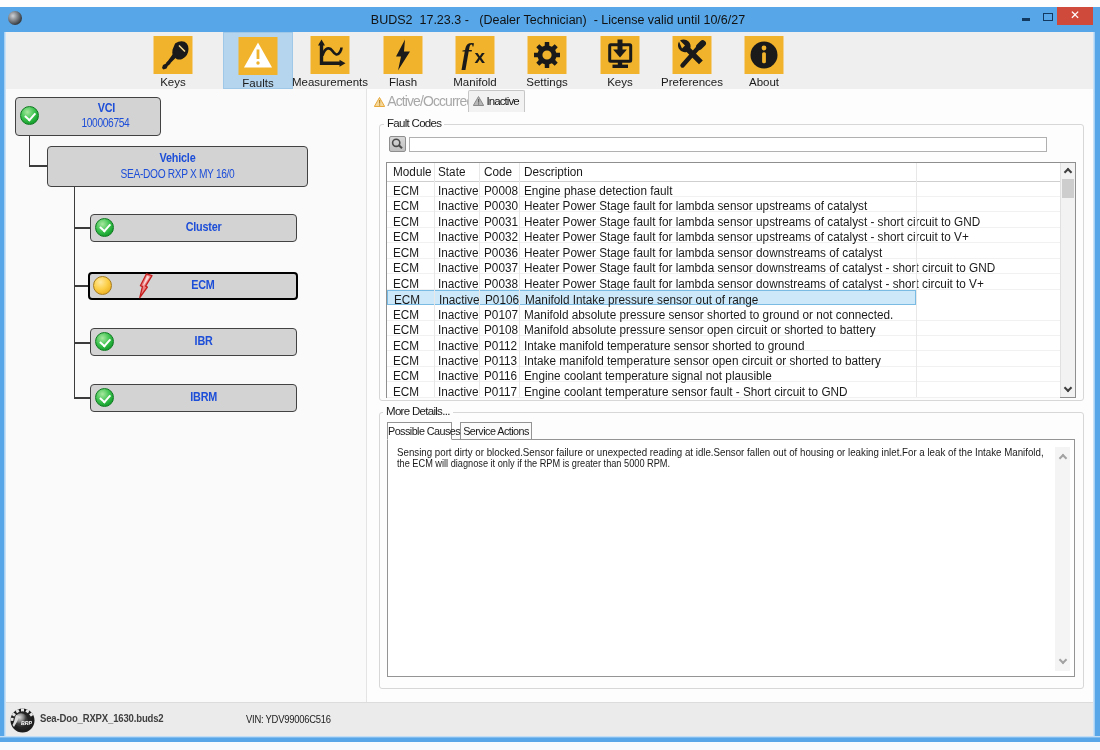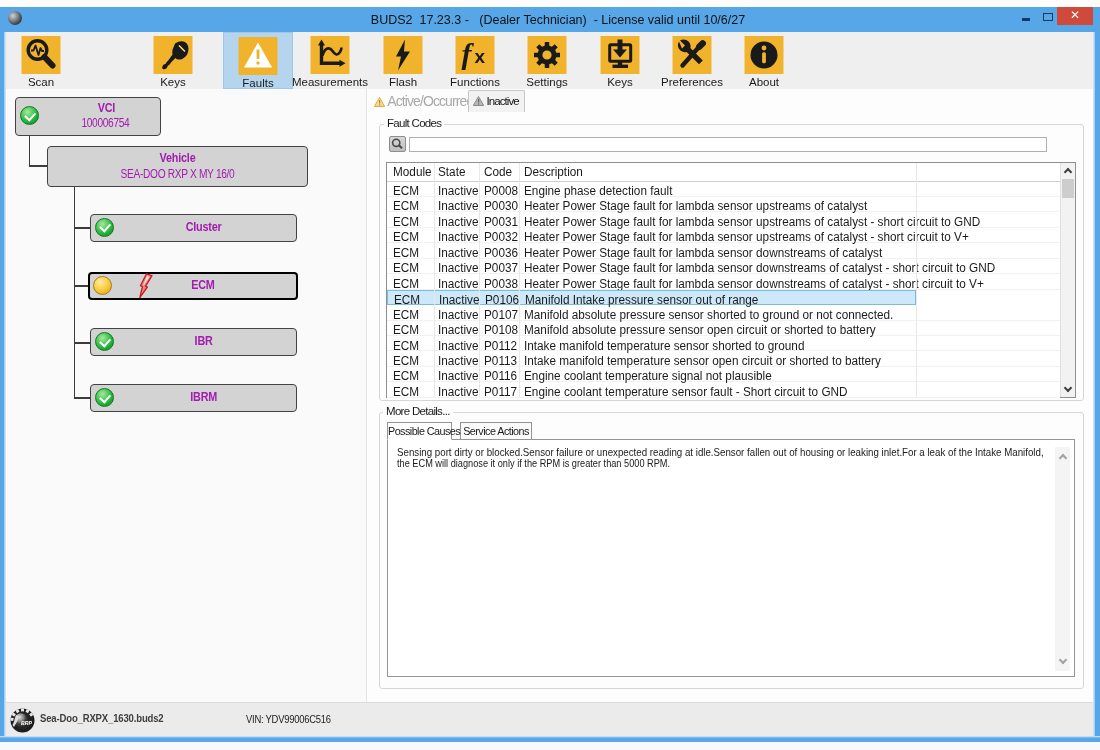--- a/index.html
+++ b/index.html
@@ -22,21 +22,21 @@
 
 #toolbar { left:6px; top:32px; width:1087px; height:57px; background:#f0eff0; }
 .tbtn { position:absolute; top:0; width:70px; height:57px; text-align:center; }
 .tbtn.sel { background:#b5d5ee; border:1px solid #9ec7e8; }
 .tico { position:absolute; left:50%; top:4px; transform:translateX(-50%); width:39px; height:38px; background:#f1b32b; }
 .tlbl { position:absolute; width:200px; left:50%; transform:translateX(-50%); top:44px; font-size:11.5px; color:#1a1a1a; }
 .tico svg { position:absolute; left:0; top:0; }
 
 
 #lpanel { left:6px; top:89px; width:361px; height:613px; background:#fafafa; border-right:1px solid #e4e4e4; }
-.node { position:absolute; background:#d3d3d3; border:1.7px solid #424242; border-radius:4px; color:#a21caf; }
+.node { position:absolute; background:#d3d3d3; border:1.7px solid #424242; border-radius:4px; color:#1d4ed8; }
 .node .nm { position:absolute; width:100%; text-align:center; font-weight:bold; font-size:12px; letter-spacing:-0.2px; transform:scaleX(0.9); }
 .node .sub { position:absolute; width:100%; text-align:center; font-size:12px; letter-spacing:-0.4px; transform:scaleX(0.85); }
 .gcheck { position:absolute; width:19px; height:19px; border-radius:50%;
   background:radial-gradient(circle at 38% 30%, #a8e8a0, #3cc24e 45%, #17a12e 75%, #0e8922);
   border:1px solid #0e7a20; }
 .gcheck:after { content:""; position:absolute; left:4px; top:4.5px; width:8px; height:4.5px; border-left:2.6px solid #fff; border-bottom:2.6px solid #fff; transform:rotate(-48deg); }
 .ycirc { position:absolute; width:19px; height:19px; border-radius:50%;
   background:radial-gradient(circle at 38% 30%, #ffe9a0, #fccf49 45%, #edb021 80%);
   border:1px solid #a67c1c; }
 .cline { position:absolute; background:#3c3c3c; }
@@ -84,30 +84,20 @@
 <div class="abs" id="appicon"></div>
 <div class="abs" id="minbtn"></div>
 <div class="abs" id="maxbtn"></div>
 <div class="abs" id="closebtn">✕</div>
 <div class="abs" id="brdL"></div>
 <div class="abs" id="brdR"></div>
 <div class="abs" id="brdB"></div>
 <div class="abs" id="below"></div>
 
 <div class="abs" id="toolbar">
-  <div class="tbtn" style="left:0px">
-      <div class="tico">
-        <svg width="39" height="38" viewBox="0 0 39 38">
-    <circle cx="16" cy="14" r="9.3" fill="none" stroke="#1a1a1a" stroke-width="3.4"></circle>
-    <polyline points="9.5,14.5 12,14.5 14,9.5 17,19 19,12 20.5,15 22.5,15" fill="none" stroke="#1a1a1a" stroke-width="1.8" stroke-linejoin="round"></polyline>
-    <line x1="23" y1="21" x2="31" y2="29.5" stroke="#1a1a1a" stroke-width="6" stroke-linecap="round"></line>
-  </svg>
-      </div>
-      <div class="tlbl">Scan</div>
-    </div>
   <div class="tbtn" style="left:132px">
       <div class="tico">
         <svg width="39" height="38" viewBox="0 0 39 38">
     <path d="M22.5,8 C26,5.5 30.5,5.5 32.5,8 C34.5,10.5 34.5,15 32.5,18.5 C30.5,21.7 26.5,23.5 23.5,22 C20.8,20.6 19.3,17.5 20,14 Z" fill="#1a1a1a" stroke="#1a1a1a" stroke-width="2" stroke-linejoin="round"></path>
       <line x1="25.5" y1="9.5" x2="31.5" y2="15.5" stroke="#f5d98e" stroke-width="1.5"></line>
       <path d="M20.5,16.5 L24,20 L14.5,29.5 L13,32.5 L10,33.5 L8.5,32 L9.5,29 L12.5,27.5 Z" fill="#1a1a1a"></path>
       <path d="M13.5,26 L16,28.5" stroke="#1a1a1a" stroke-width="3"></path>
   </svg>
       </div>
       <div class="tlbl">Keys</div>
@@ -142,21 +132,21 @@
       </div>
       <div class="tlbl">Flash</div>
     </div>
   <div class="tbtn" style="left:434px">
       <div class="tico">
         <svg width="39" height="38" viewBox="0 0 39 38">
     <text x="6" y="28" font-family="Liberation Serif, serif" font-style="italic" font-weight="bold" font-size="30" fill="#1a1a1a">f</text>
     <text x="19" y="27" font-family="Liberation Sans, sans-serif" font-weight="bold" font-size="19" fill="#1a1a1a">x</text>
   </svg>
       </div>
-      <div class="tlbl">Functions</div>
+      <div class="tlbl">Manifold</div>
     </div>
   <div class="tbtn" style="left:506px">
       <div class="tico">
         <svg width="39" height="38" viewBox="0 0 39 38">
     <path d="M17.3,6.0 L21.7,6.0 L21.8,9.7 L24.4,10.8 L27.2,8.3 L30.2,11.3 L27.7,14.1 L28.8,16.7 L32.5,16.8 L32.5,21.2 L28.8,21.3 L27.7,23.9 L30.2,26.7 L27.2,29.7 L24.4,27.2 L21.8,28.3 L21.7,32.0 L17.3,32.0 L17.2,28.3 L14.6,27.2 L11.8,29.7 L8.8,26.7 L11.3,23.9 L10.2,21.3 L6.5,21.2 L6.5,16.8 L10.2,16.7 L11.3,14.1 L8.8,11.3 L11.8,8.3 L14.6,10.8 L17.2,9.7 Z M24.1,19.0 A4.6,4.6 0 1,0 14.9,19.0 A4.6,4.6 0 1,0 24.1,19.0 Z" fill="#1a1a1a" fill-rule="evenodd"></path>
   </svg>
       </div>
       <div class="tlbl">Settings</div>
     </div>
   <div class="tbtn" style="left:579px">

